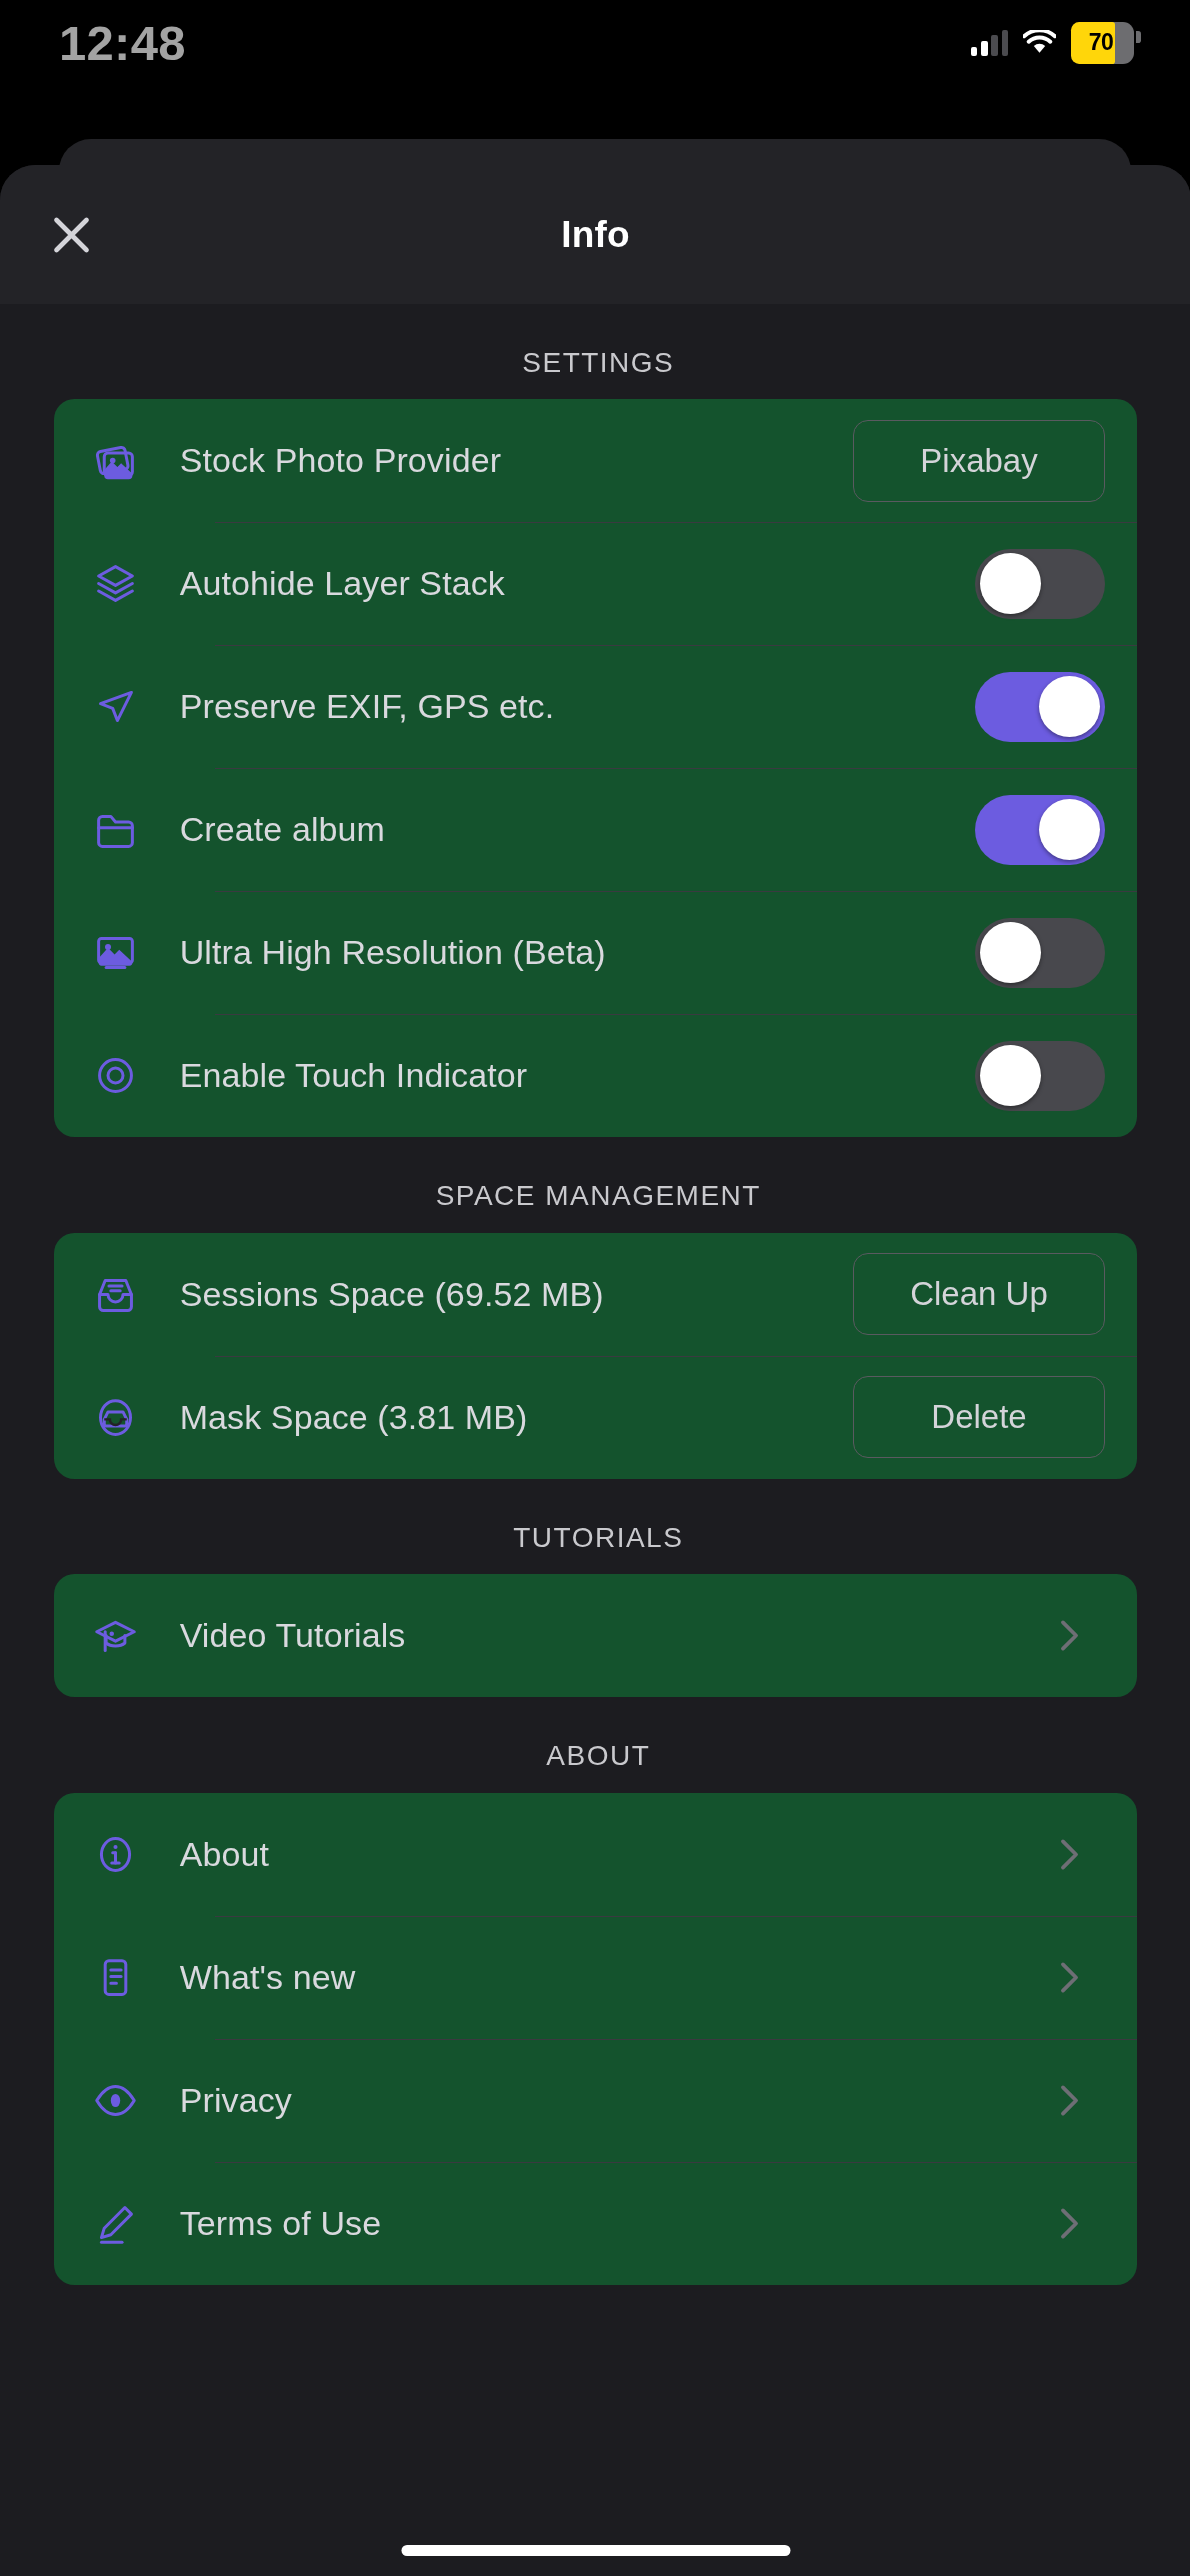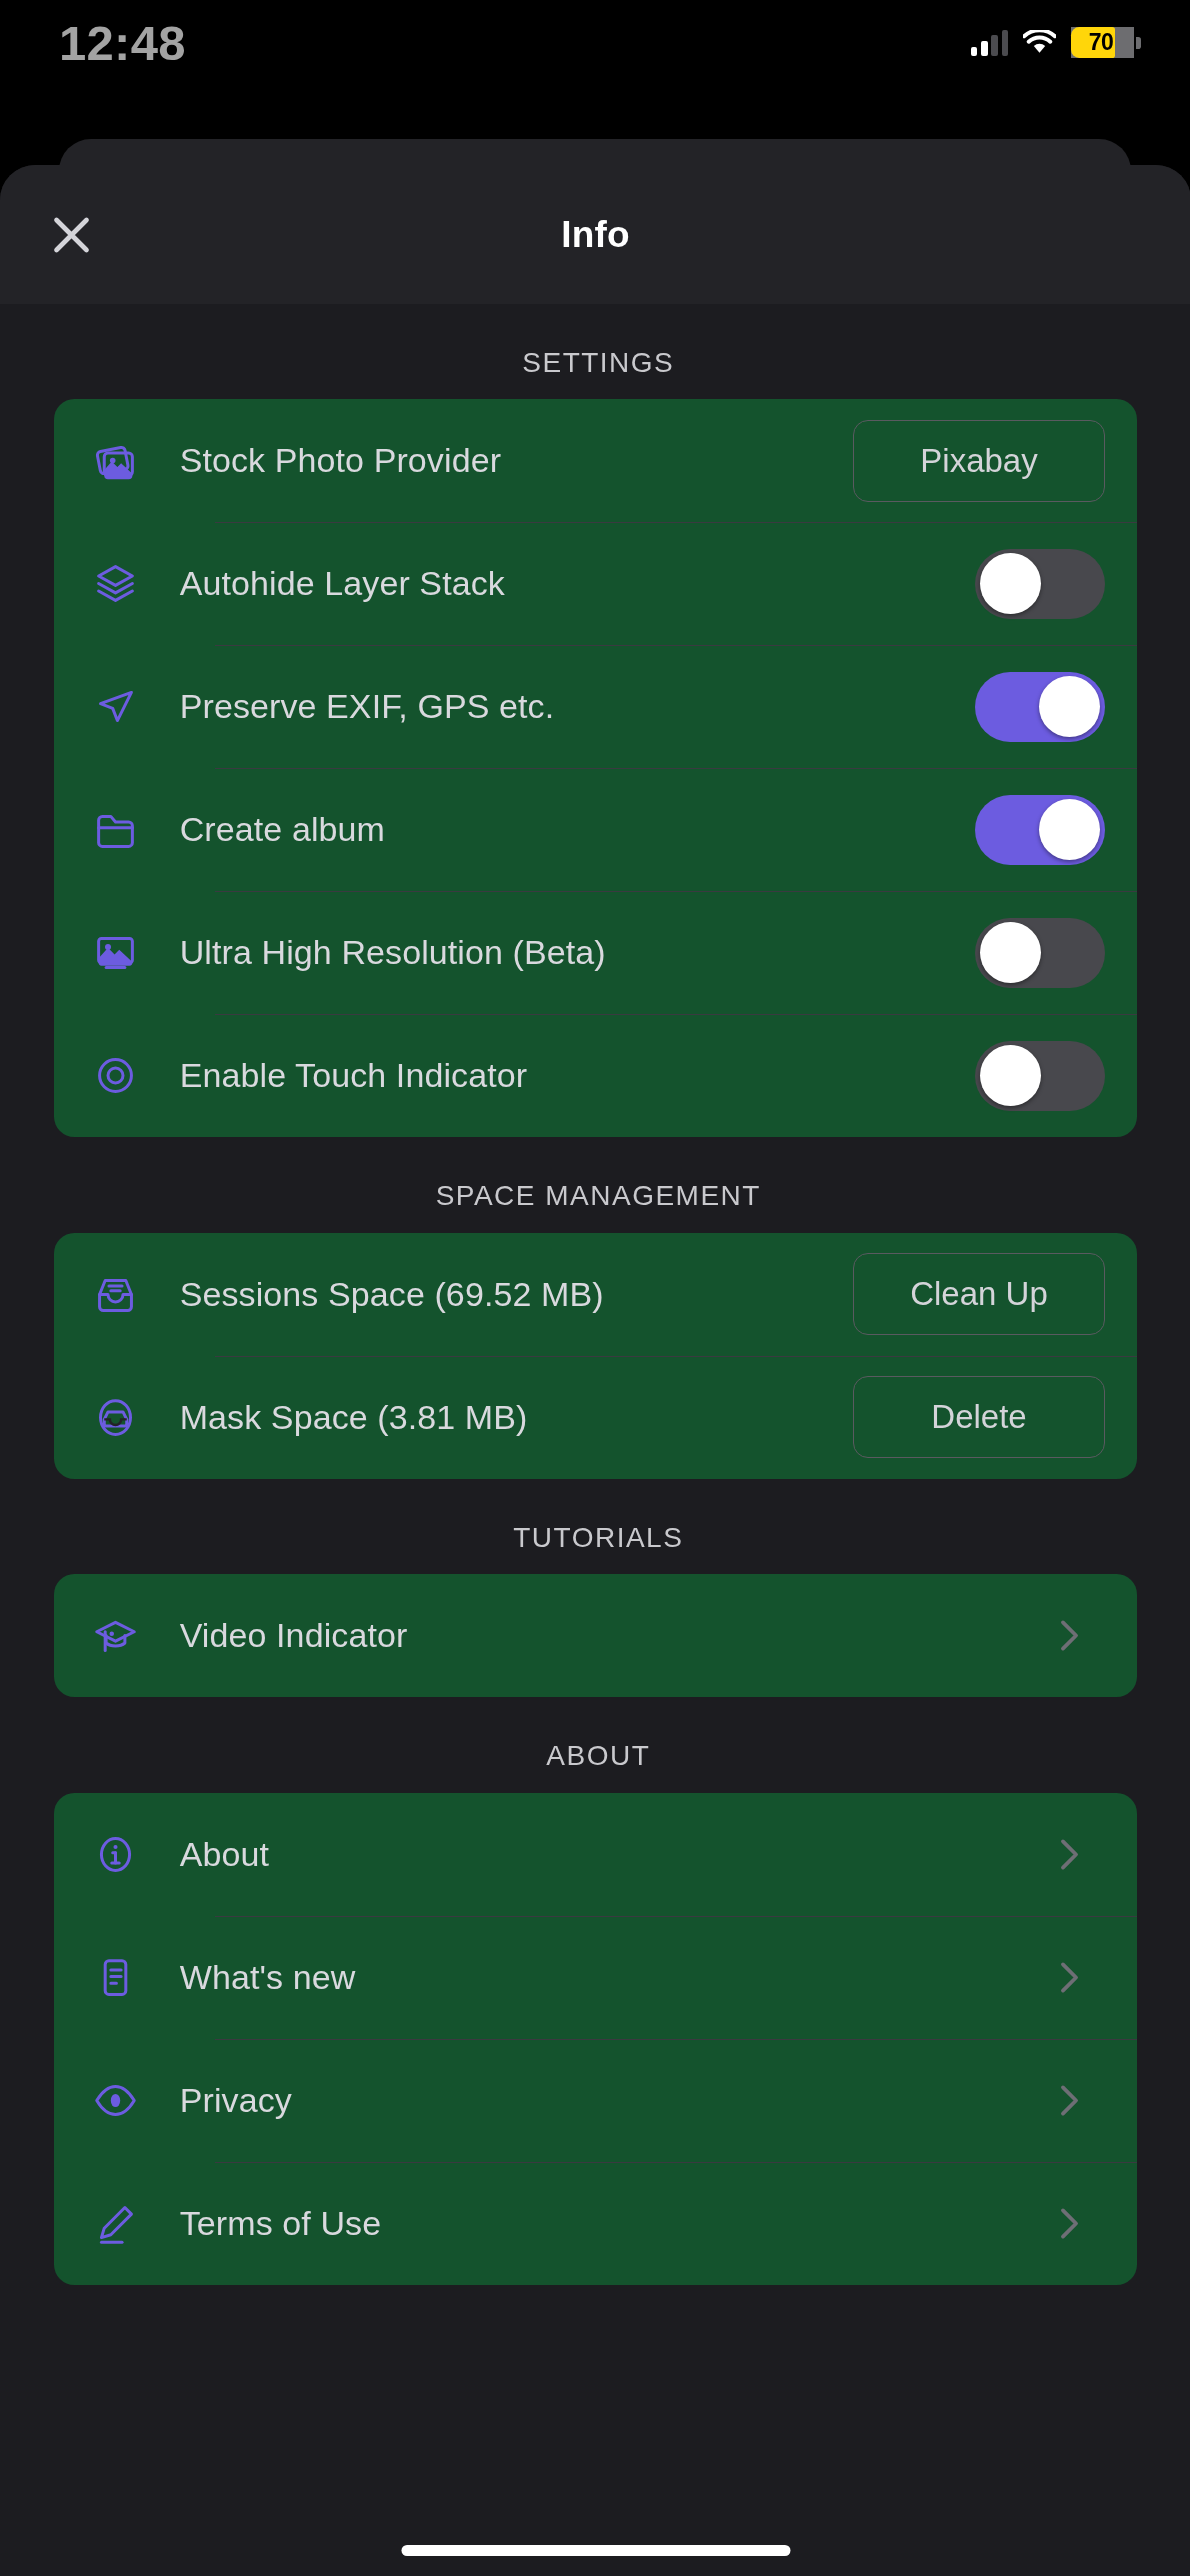--- a/index.html
+++ b/index.html
@@ -18,21 +18,21 @@
     padding:0 57px 0 59px; background:#000; z-index:20;
   }
   .sb-time { color:#a3a3a3; font-size:49px; font-weight:600; letter-spacing:0.3px; line-height:1; padding-top:5.6px;}
   .sb-right { display:flex; align-items:center; gap:15px; padding-top:3.7px;}
   .sb-bars { display:flex; align-items:flex-end; gap:3.7px; height:26px;}
   .sb-bars i { display:block; width:6.5px; border-radius:1.9px; background:#fff; }
   .sb-bars i.b1{height:9.3px;} .sb-bars i.b2{height:15px;}
   .sb-bars i.b3{height:20.4px;background:#4b4b4f;} .sb-bars i.b4{height:26px;background:#4b4b4f;}
   .sb-wifi { width:33px;height:26px;display:block;}
   .sb-batt {
-    position:relative; width:63px; height:31px; border-radius:0;
+    position:relative; width:63px; height:42px; border-radius:11px;
     background:#6d6d70; display:flex; align-items:center; overflow:visible;
   }
   .sb-batt .fill {
     position:absolute; left:0; top:0; bottom:0; width:70%;
     background:#FFD60A; border-radius:8.3px 2.8px 2.8px 8.3px;
   }
   .sb-batt .num {
     position:relative; z-index:2; width:100%; text-align:center;
     font-size:23px; font-weight:700; color:#000; line-height:31px; letter-spacing:-0.5px;
     padding-right:2.8px;
@@ -279,21 +279,21 @@
         <div class="card">
           <div class="row">
             <span class="row-ic">
               <svg width="45" height="45" viewBox="0 0 48 48">
                 <path d="M24 10 L44 20 L24 30 L4 20 Z" stroke="#6C5CE0" fill="none" stroke-width="3.2" stroke-linecap="round" stroke-linejoin="round"></path>
                 <path d="M14 24 v8 a12 7 0 0 0 20 0 v-8" stroke="#6C5CE0" fill="none" stroke-width="3.2" stroke-linecap="round" stroke-linejoin="round"></path>
                 <path d="M13 20 v20" stroke="#6C5CE0" fill="none" stroke-width="3.2" stroke-linecap="round" stroke-linejoin="round"></path>
                 <circle cx="20" cy="22" r="2.4" fill="#6C5CE0"></circle>
               </svg>
             </span>
-            <span class="row-lbl">Video Indicator</span>
+            <span class="row-lbl">Video Tutorials</span>
             <span class="row-acc">
               <span class="chev">
                 <svg width="45" height="45" viewBox="0 0 48 48">
                   <path d="M17 10 L31 24 L17 38" stroke="#6e6e75" stroke-width="4" fill="none" stroke-linecap="round" stroke-linejoin="round"></path>
                 </svg>
               </span>
             </span>
           </div>
         </div>
         <div class="sect-label">ABOUT</div>

